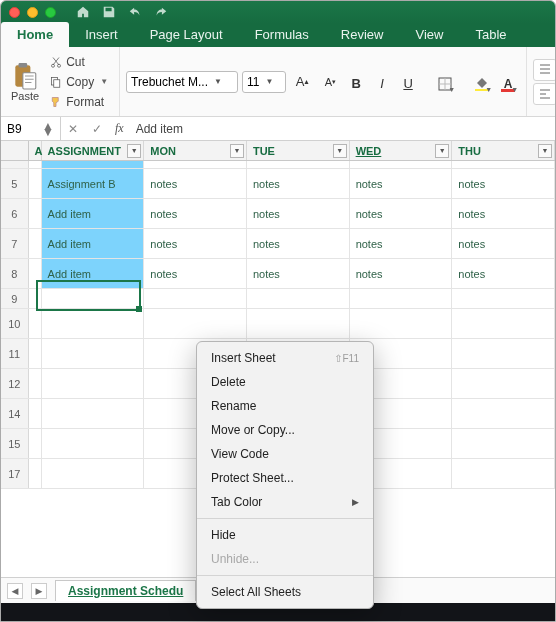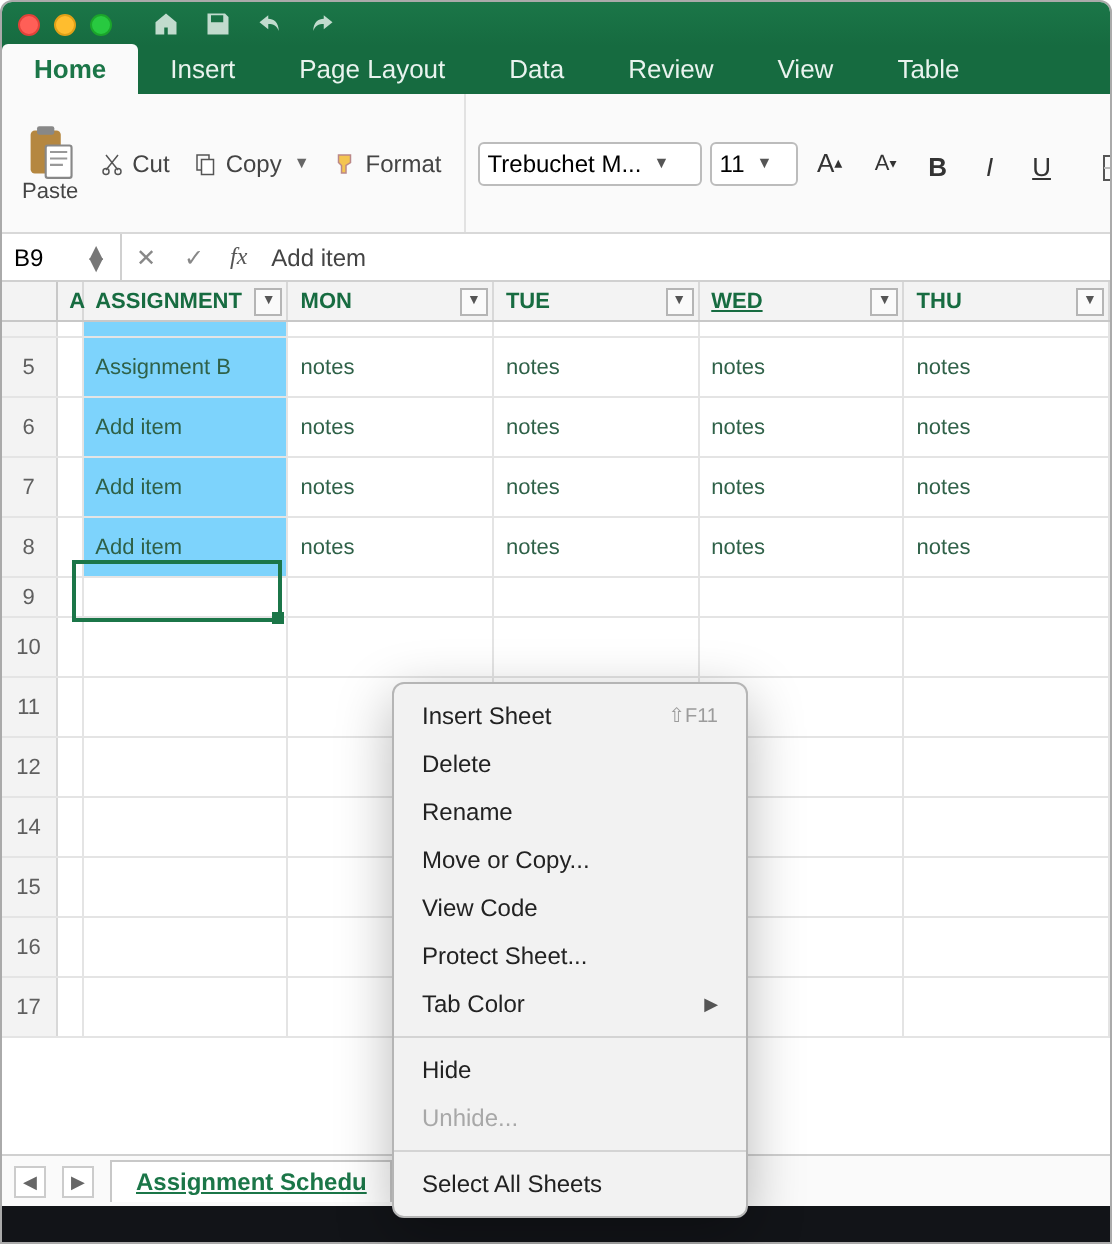--- a/index.html
+++ b/index.html
@@ -14,21 +14,21 @@
 .qat{display:flex;gap:12px;margin-left:12px}
 .qat svg{width:14px;height:14px;fill:#dfeee6;opacity:.85}
 .tabbar{height:24px;background:#166b40;display:flex;align-items:flex-end}
 .tab{padding:5px 16px;color:#e9f3ee;font-size:13px;cursor:default}
 .tab.active{background:#fafafa;color:#1b7648;font-weight:600;border-radius:3px 3px 0 0}
 .ribbon{background:#fafafa;border-bottom:1px solid #d8d8d8;display:flex;height:70px}
 .rgroup{border-right:1px solid #e2e2e2;padding:4px 6px;display:flex;gap:2px}
 .paste{display:flex;flex-direction:column;align-items:center;justify-content:center;padding:2px 4px}
 .paste svg{width:26px;height:28px}
 .paste-label{font-size:11px;color:#444}
-.clip-side{display:flex;flex-direction:row;gap:2px;justify-content:center}
+.clip-side{display:flex;flex-direction:column;gap:2px;justify-content:center}
 .clip-btn{display:flex;align-items:center;gap:4px;padding:1px 4px;font-size:11px;color:#444;border:1px solid transparent;border-radius:3px}
 .clip-btn svg{width:12px;height:12px;fill:#555}
 .clip-dd{font-size:8px;color:#666;margin-left:2px}
 .font-top{display:flex;align-items:center;gap:4px}
 .combo{border:1px solid #bcbcbc;background:#fff;height:22px;display:flex;align-items:center;padding:0 4px;font-size:12px;border-radius:3px}
 .combo .caret{margin-left:6px;font-size:8px;color:#555}
 .font-bot{display:flex;align-items:center;gap:2px;margin-top:4px}
 .ib{width:24px;height:22px;display:flex;align-items:center;justify-content:center;border:1px solid transparent;border-radius:3px;font-size:13px;color:#333;position:relative}
 .ib .caret{font-size:7px;position:absolute;right:1px;bottom:1px;color:#666}
 .align-grid{display:grid;grid-template-columns:repeat(3,24px);grid-template-rows:repeat(2,22px);gap:2px}
@@ -88,21 +88,21 @@
    <svg viewBox="0 0 16 16">
           <path d="M9 3l5 4-5 4V8c-3 0-5 1-6 4 0-5 3-7 6-7z"></path>
         </svg>
   </div>
  </div>
 
  <div class="tabbar" id="tabbar">
       <div class="tab active">Home</div>
       <div class="tab">Insert</div>
       <div class="tab">Page Layout</div>
-      <div class="tab">Data</div>
+      <div class="tab">Formulas</div>
       <div class="tab">Review</div>
       <div class="tab">View</div>
       <div class="tab">Table</div>
     </div>
 
  <div class="ribbon">
   <div class="rgroup" style="flex-direction:row">
    <div class="paste">
     <svg viewBox="0 0 24 26">
             <rect x="3" y="3" width="14" height="20" rx="2" fill="#b58740"></rect>
@@ -349,29 +349,20 @@
         <div class="row">
           <div class="rh">15</div>
           <div class="cell" style="width: 8px;"></div>
           <div class="cell" style="width: 104px;"></div>
           <div class="cell" style="width: 104px;"></div>
           <div class="cell" style="width: 104px;"></div>
           <div class="cell" style="width: 104px;"></div>
           <div class="cell" style="width: 104px;"></div>
         </div>
         <div class="row">
-          <div class="rh">16</div>
-          <div class="cell" style="width: 8px;"></div>
-          <div class="cell" style="width: 104px;"></div>
-          <div class="cell" style="width: 104px;"></div>
-          <div class="cell" style="width: 104px;"></div>
-          <div class="cell" style="width: 104px;"></div>
-          <div class="cell" style="width: 104px;"></div>
-        </div>
-        <div class="row">
           <div class="rh">17</div>
           <div class="cell" style="width: 8px;"></div>
           <div class="cell" style="width: 104px;"></div>
           <div class="cell" style="width: 104px;"></div>
           <div class="cell" style="width: 104px;"></div>
           <div class="cell" style="width: 104px;"></div>
           <div class="cell" style="width: 104px;"></div>
         </div>
       </div>
   <div class="sel" style="left:35px;top:139px;width:105px;height:31px">

